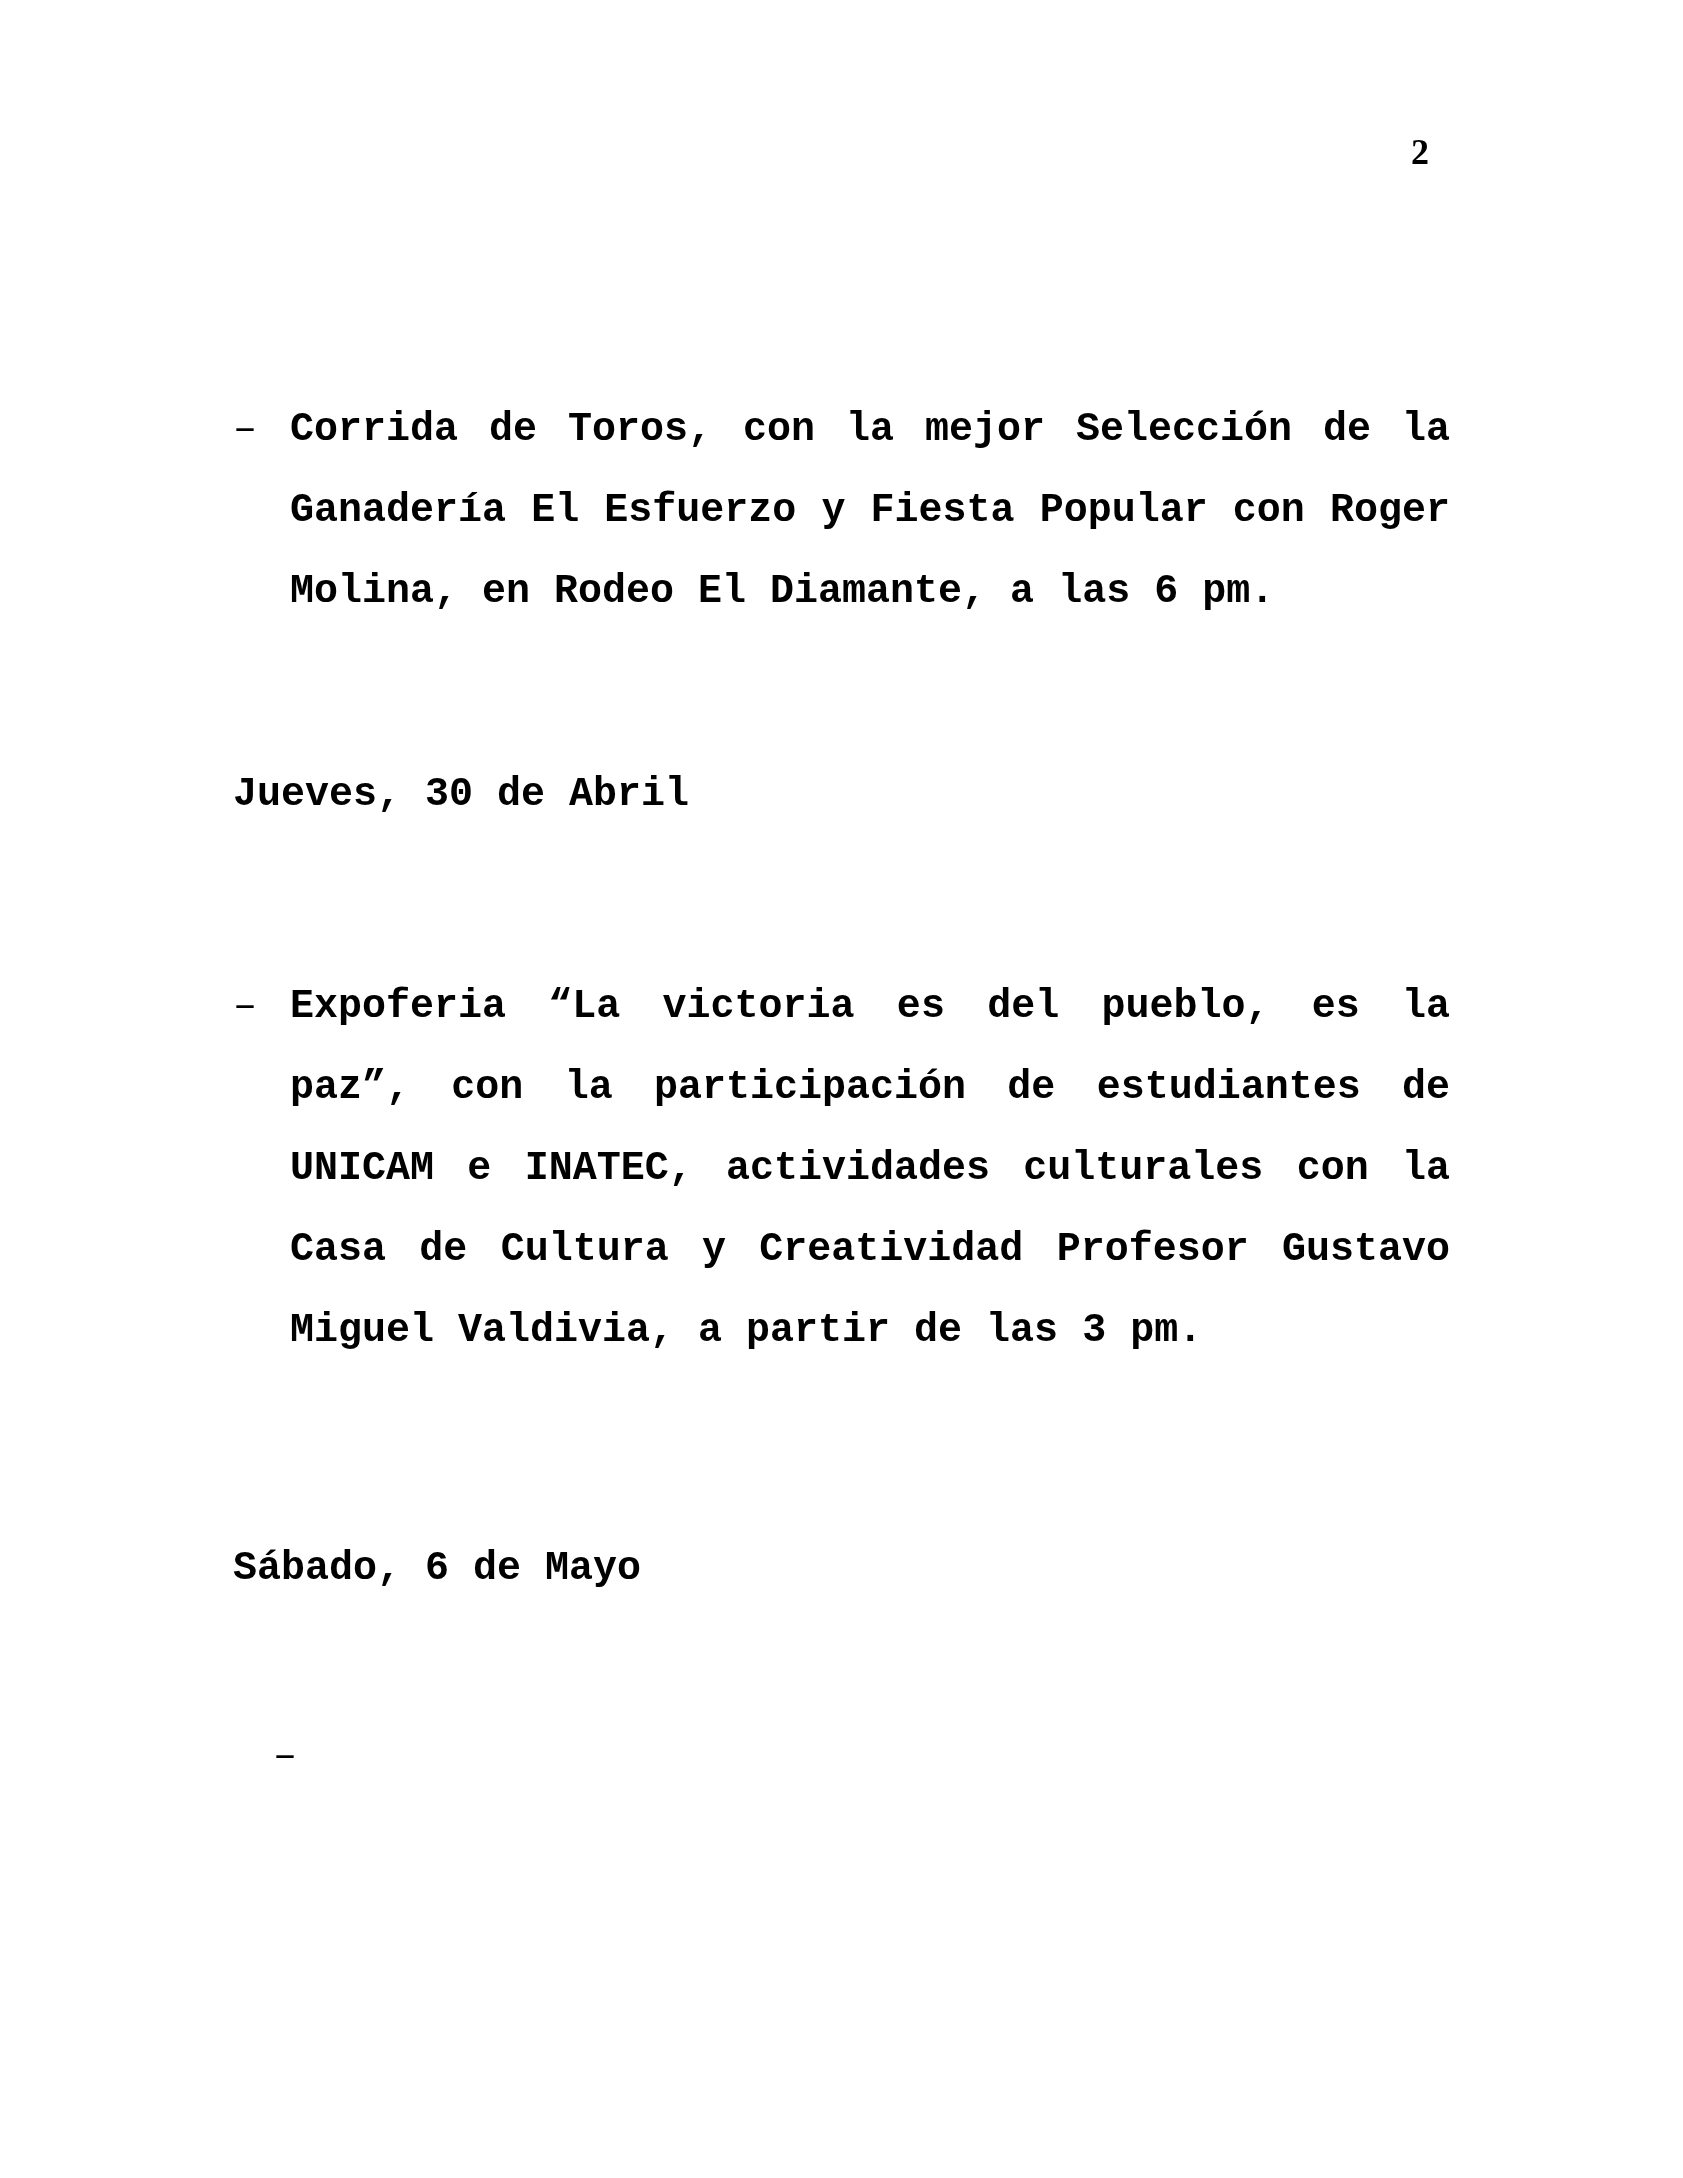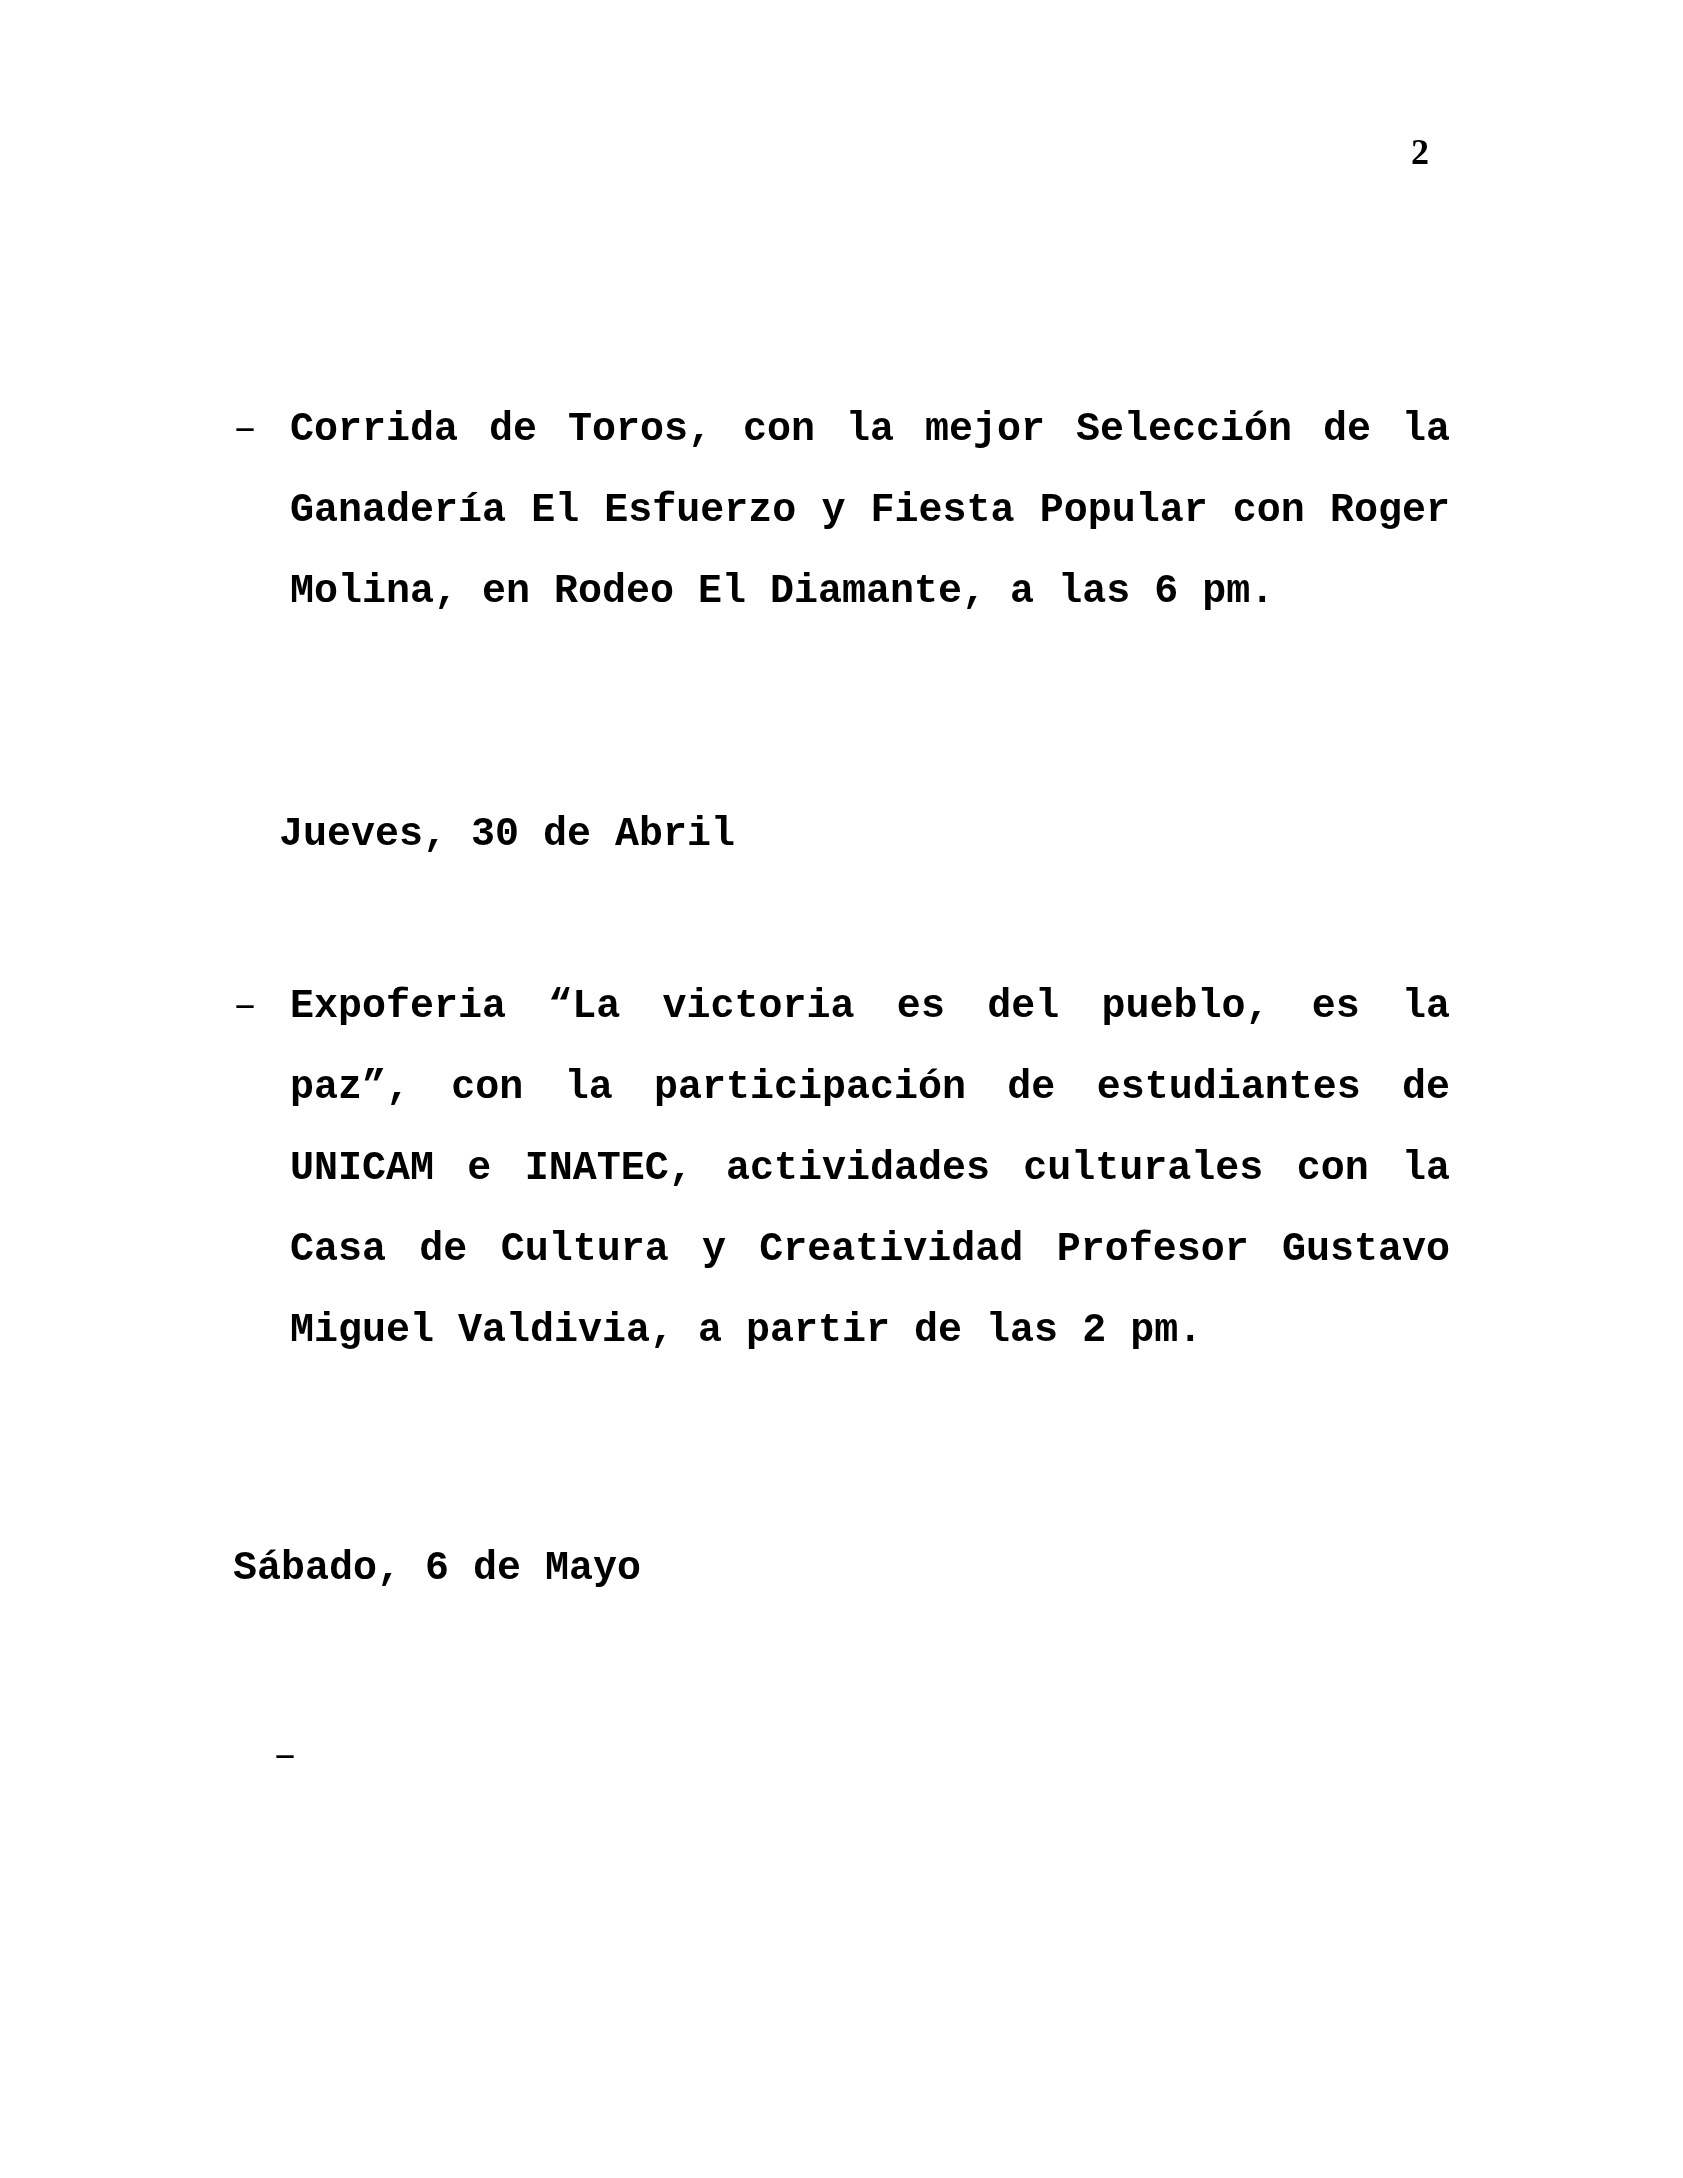--- a/index.html
+++ b/index.html
@@ -28,25 +28,25 @@
 
 <div class="page-num">2</div>
 
 <div class="doc">
 
   <div class="item" style="top:389px;">
     <span class="dash">–</span>
     <span>Corrida de Toros, con la mejor Selección de la Ganadería El Esfuerzo y Fiesta Popular con Roger Molina, en Rodeo El Diamante, a las 6 pm.</span>
   </div>
 
-  <div class="heading" style="top:794px;margin-left:46px;">Jueves, 30 de Abril</div>
+  <div class="heading" style="top:754px;">Jueves, 30 de Abril</div>
 
   <div class="item" style="top:966px;">
     <span class="dash">–</span>
-    <span>Expoferia “La victoria es del pueblo, es la paz”,  con la participación de estudiantes de UNICAM e INATEC, actividades culturales con la Casa de Cultura y Creatividad Profesor Gustavo Miguel Valdivia, a partir de las 2 pm.</span>
+    <span>Expoferia “La victoria es del pueblo, es la paz”,  con la participación de estudiantes de UNICAM e INATEC, actividades culturales con la Casa de Cultura y Creatividad Profesor Gustavo Miguel Valdivia, a partir de las 3 pm.</span>
   </div>
 
   <div class="heading" style="top:1528px;">Sábado, 6 de Mayo</div>
 
   <div class="item item3" style="top:1716px;">
     <span class="dash">–</span>
   </div>
 
 </div>
 

